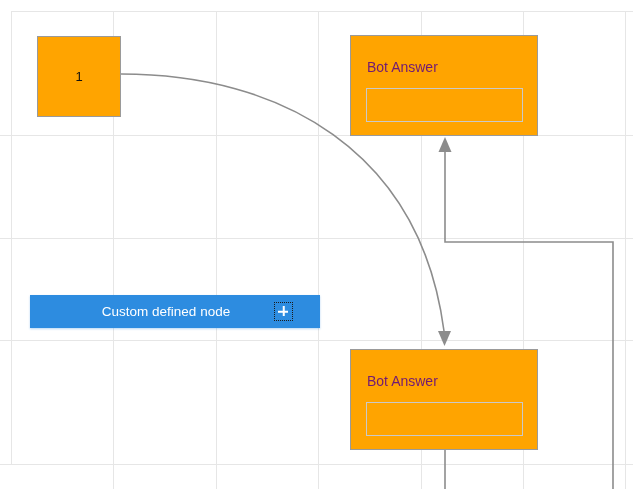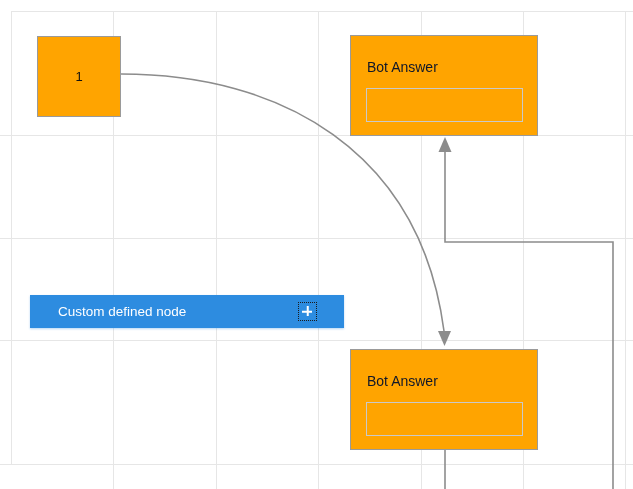--- a/index.html
+++ b/index.html
@@ -74,48 +74,49 @@
     padding: 0;
   }
   .node-bot.top    { left: 350px; top: 35px; }
   .node-bot.bottom { left: 350px; top: 349px; }
 
   .node-bot .bot-title {
     position: absolute;
     left: 16px;
     top: 24px;
     font-size: 14px;
-    color: #0f172a;
+    color: #701a75;
     line-height: 1;
     white-space: nowrap;
     text-align: center;
   }
   .node-bot .bot-slot {
     position: absolute;
     left: 15px;
     top: 52px;
     width: 157px;
     height: 34px;
     box-sizing: border-box;
     border: 1px solid #c9c9c9;
     background: transparent;
   }
 
   
   .palette-bar {
     position: absolute;
     left: 30px;
     top: 295px;
-    width: 314px;
+    width: 290px;
     height: 33px;
     box-sizing: border-box;
     background: #2D8CE0;
     display: flex;
     align-items: center;
     box-shadow: 0 1px 2px rgba(45,140,224,0.35);
+    text-align: center;
   }
   .palette-bar .palette-label {
     color: #ffffff;
     font-size: 13.5px;
     margin-left: 28px;
     line-height: 1;
     white-space: nowrap;
     flex: 1 1 auto;
   }
   .palette-bar .add-box {

